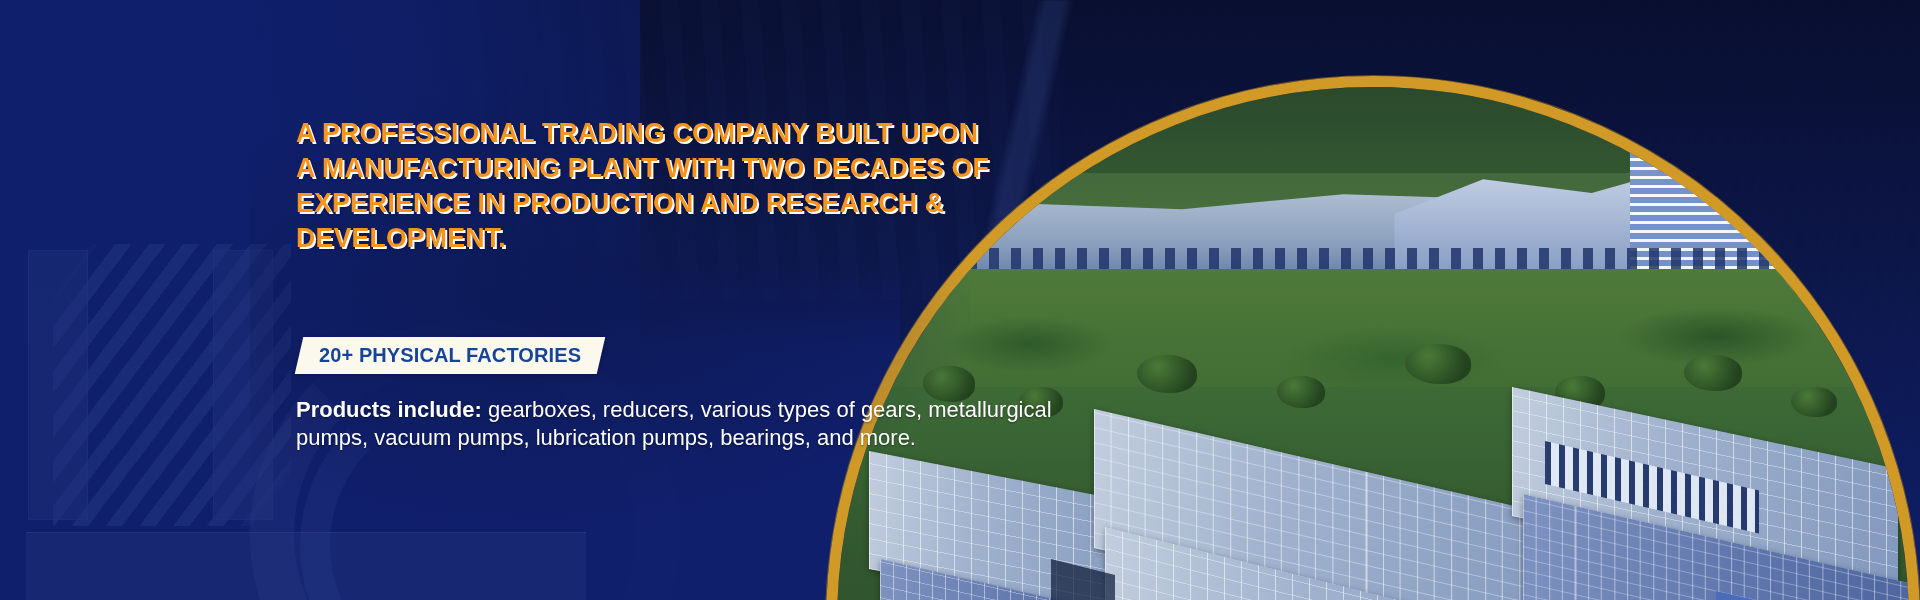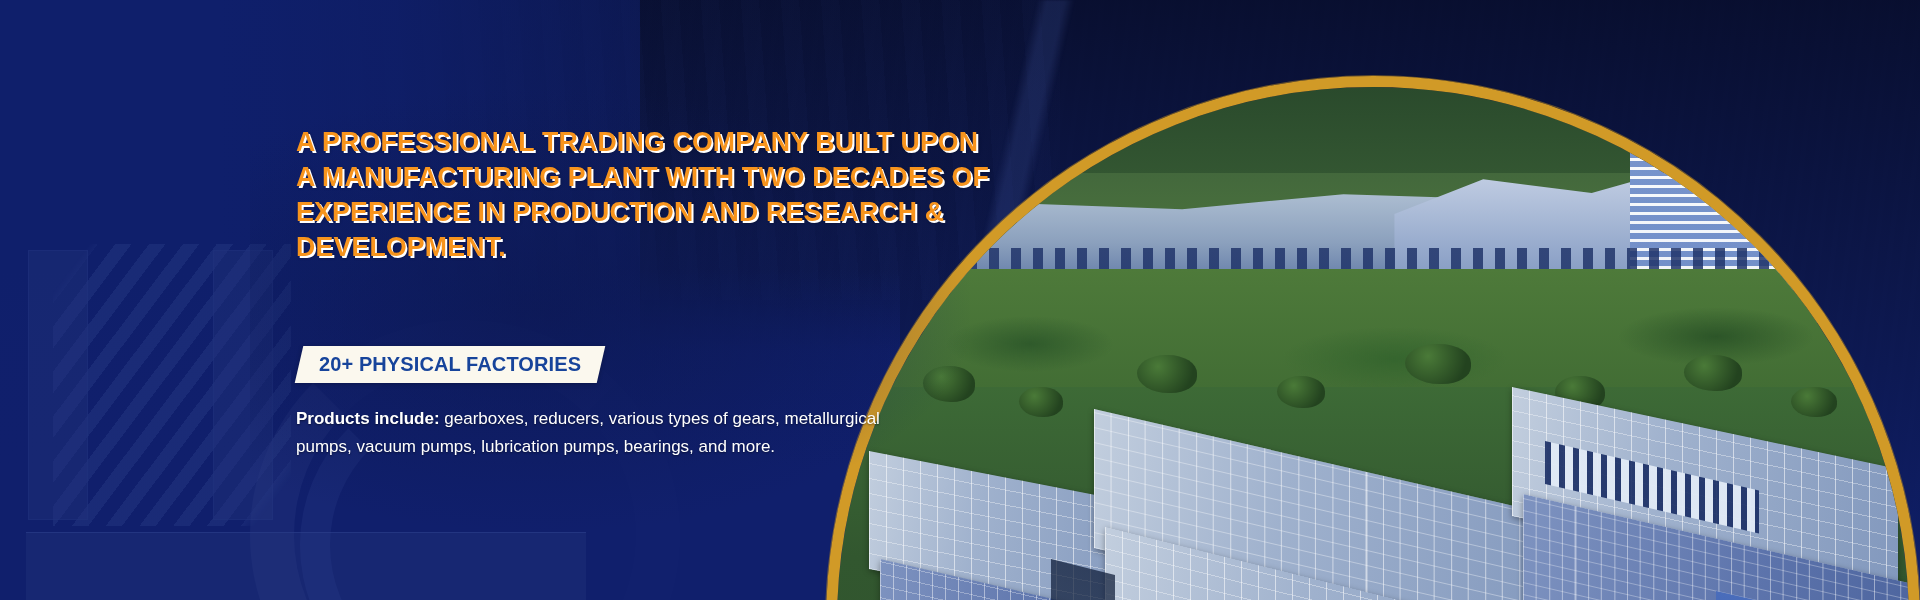--- a/index.html
+++ b/index.html
@@ -173,21 +173,21 @@
     background:
       repeating-linear-gradient(90deg, rgba(25,45,100,.9) 0px, rgba(25,45,100,.9) 6px, rgba(225,234,246,.95) 6px, rgba(225,234,246,.95) 14px);
   }
   .tree {
     position:absolute; border-radius:50% 50% 45% 55%;
     background:radial-gradient(circle at 35% 30%, #4a7a38, #23431f 75%);
   }
 
   
   .content {
-    position:absolute; left:0; top:9px; width:1000px; height:567px;
+    position:absolute; left:0; top:0; width:1000px; height:567px;
     z-index:20;
   }
   .headline {
     position:absolute; left:296px; top:115px; width:700px;
     color:#f7941d;
     font-family:"Liberation Sans", sans-serif;
     font-weight:bold;
     font-size:27.5px;
     line-height:35px;
     letter-spacing:.2px;
@@ -214,21 +214,21 @@
     color:#17449b;
     font-weight:bold;
     font-size:20px;
     letter-spacing:.1px;
     white-space:nowrap;
   }
 
   .para {
     position:absolute; left:296px; top:396px; width:600px;
     color:#ffffff;
-    font-size:17px;
+    font-size:22px;
     line-height:28px;
     text-shadow:0 1px 2px rgba(0,0,0,.45);
   }
   .para .pl { display:block; white-space:nowrap; }
   .para b { font-weight:bold; }
 
   
   .copy-scrim {
     position:absolute; left:250px; top:90px; width:720px; height:440px;
     background:radial-gradient(ellipse at 40% 50%, rgba(12,24,82,.70), rgba(12,24,82,0) 72%);

